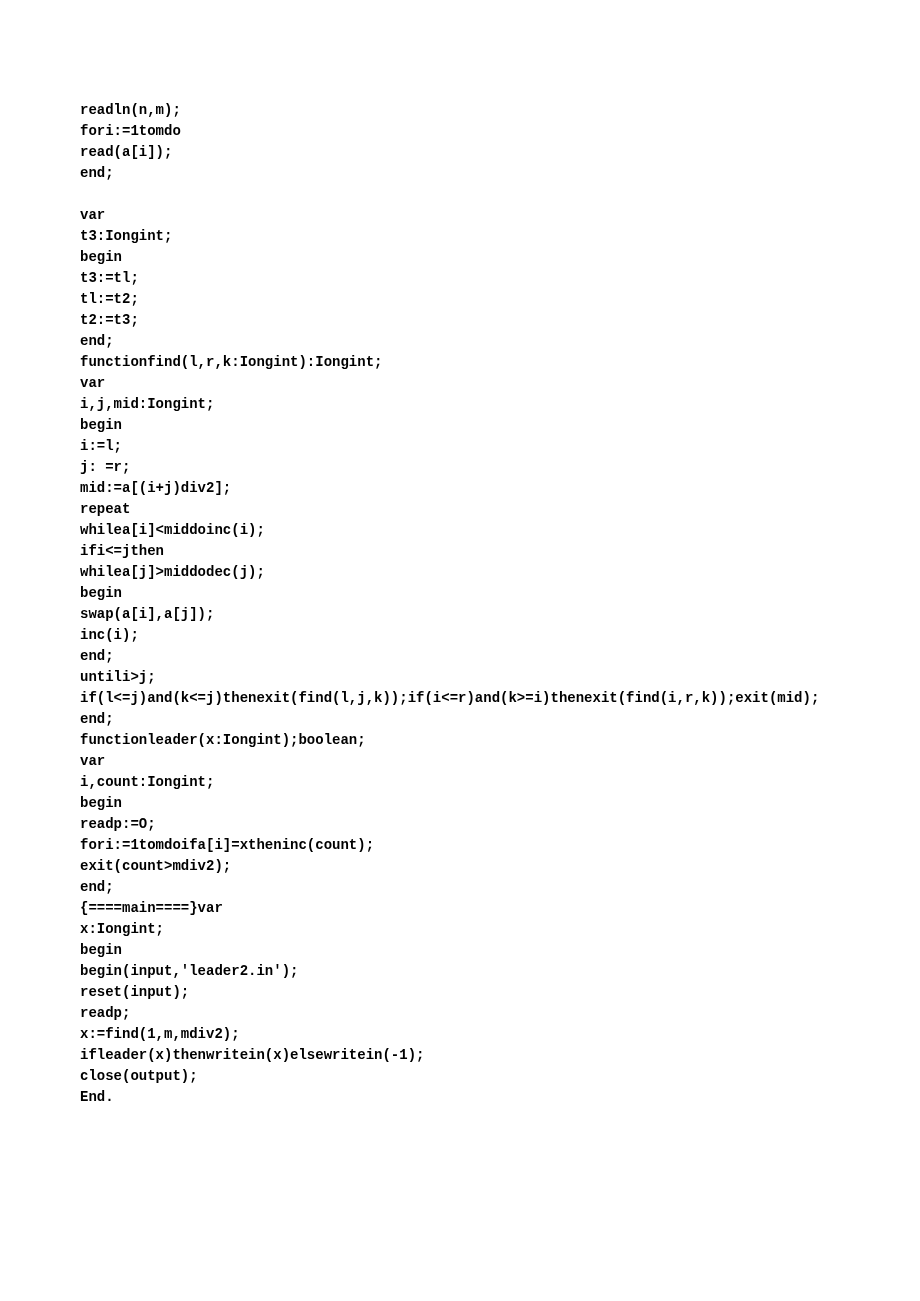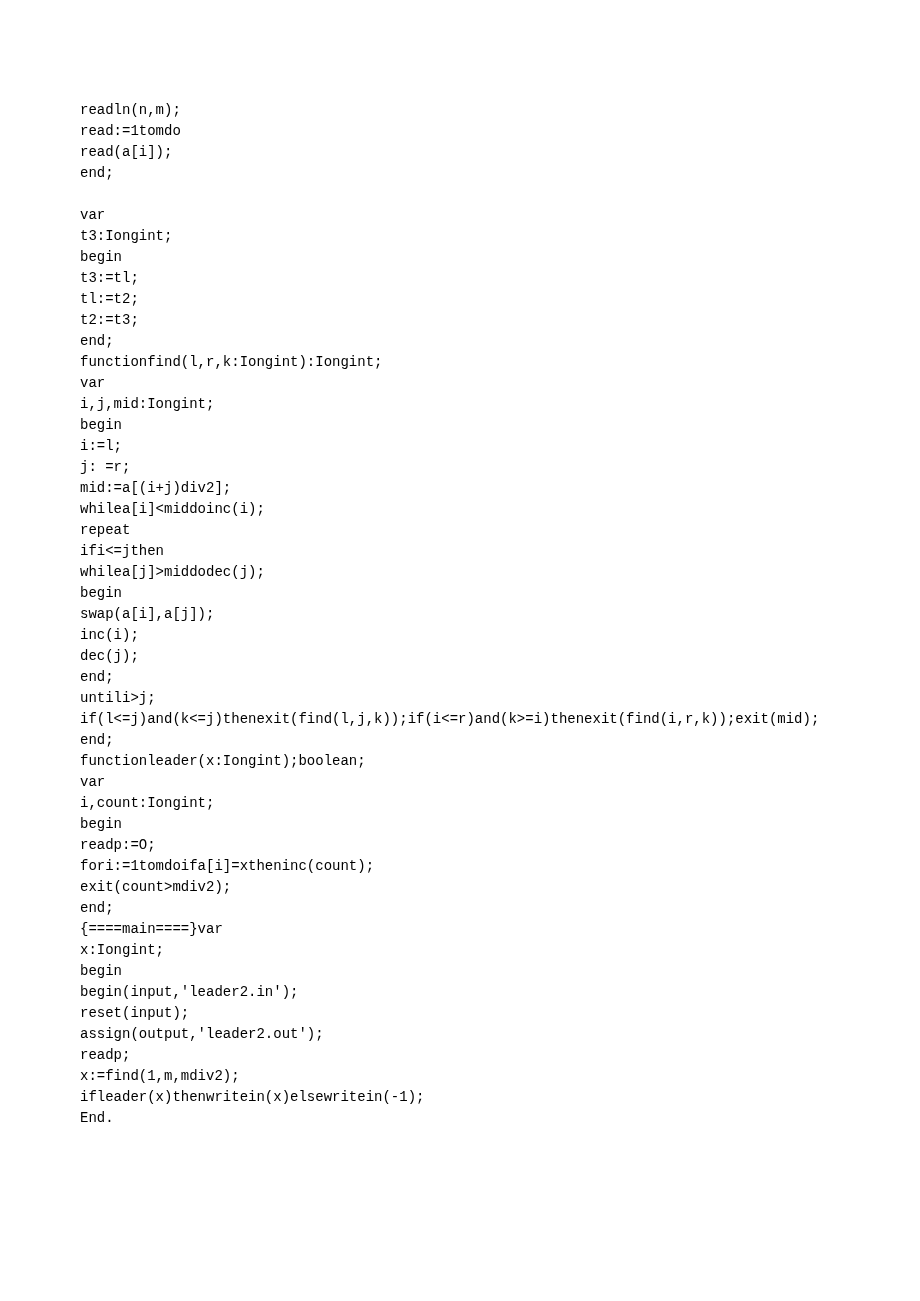--- a/index.html
+++ b/index.html
@@ -9,68 +9,68 @@
       padding: 100px 80px;
       margin: 0;
       background: white;
       color: black;
       width: 920px;
       box-sizing: border-box;
     }
     .code-line {
       white-space: pre-wrap;
       word-break: break-all;
+      font-weight: bold;
     }
   </style>
 </head>
 <body>
 
 <div id="container">
     <div class="code-line">readln(n,m);</div>
-    <div class="code-line">read:=1tomdo</div>
+    <div class="code-line">fori:=1tomdo</div>
     <div class="code-line">read(a[i]);</div>
     <div class="code-line">end;</div>
     <div class="code-line">&nbsp;</div>
     <div class="code-line">var</div>
     <div class="code-line">t3:Iongint;</div>
     <div class="code-line">begin</div>
     <div class="code-line">t3:=tl;</div>
     <div class="code-line">tl:=t2;</div>
     <div class="code-line">t2:=t3;</div>
     <div class="code-line">end;</div>
     <div class="code-line">functionfind(l,r,k:Iongint):Iongint;</div>
     <div class="code-line">var</div>
     <div class="code-line">i,j,mid:Iongint;</div>
     <div class="code-line">begin</div>
     <div class="code-line">i:=l;</div>
     <div class="code-line">j: =r;</div>
     <div class="code-line">mid:=a[(i+j)div2];</div>
+    <div class="code-line">repeat</div>
     <div class="code-line">whilea[i]&lt;middoinc(i);</div>
-    <div class="code-line">repeat</div>
     <div class="code-line">ifi&lt;=jthen</div>
     <div class="code-line">whilea[j]&gt;middodec(j);</div>
     <div class="code-line">begin</div>
     <div class="code-line">swap(a[i],a[j]);</div>
     <div class="code-line">inc(i);</div>
-    <div class="code-line">dec(j);</div>
     <div class="code-line">end;</div>
     <div class="code-line">untili&gt;j;</div>
     <div class="code-line">if(l&lt;=j)and(k&lt;=j)thenexit(find(l,j,k));if(i&lt;=r)and(k&gt;=i)thenexit(find(i,r,k));exit(mid);</div>
     <div class="code-line">end;</div>
     <div class="code-line">functionleader(x:Iongint);boolean;</div>
     <div class="code-line">var</div>
     <div class="code-line">i,count:Iongint;</div>
     <div class="code-line">begin</div>
     <div class="code-line">readp:=O;</div>
     <div class="code-line">fori:=1tomdoifa[i]=xtheninc(count);</div>
     <div class="code-line">exit(count&gt;mdiv2);</div>
     <div class="code-line">end;</div>
     <div class="code-line">{====main====}var</div>
     <div class="code-line">x:Iongint;</div>
     <div class="code-line">begin</div>
     <div class="code-line">begin(input,'leader2.in');</div>
     <div class="code-line">reset(input);</div>
-    <div class="code-line">assign(output,'leader2.out');</div>
     <div class="code-line">readp;</div>
     <div class="code-line">x:=find(1,m,mdiv2);</div>
     <div class="code-line">ifleader(x)thenwritein(x)elsewritein(-1);</div>
+    <div class="code-line">close(output);</div>
     <div class="code-line">End.</div>
   </div>
 
 </body></html>

